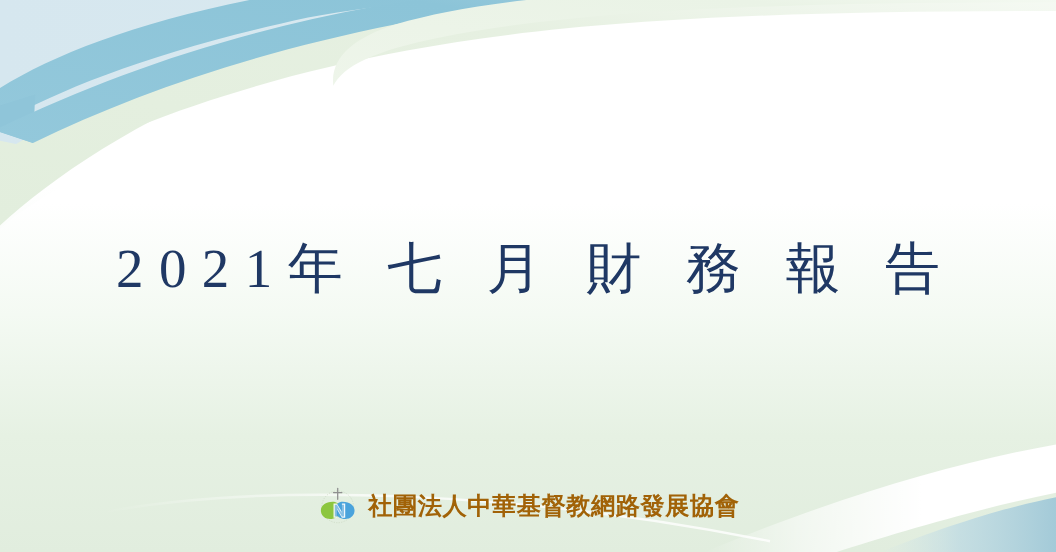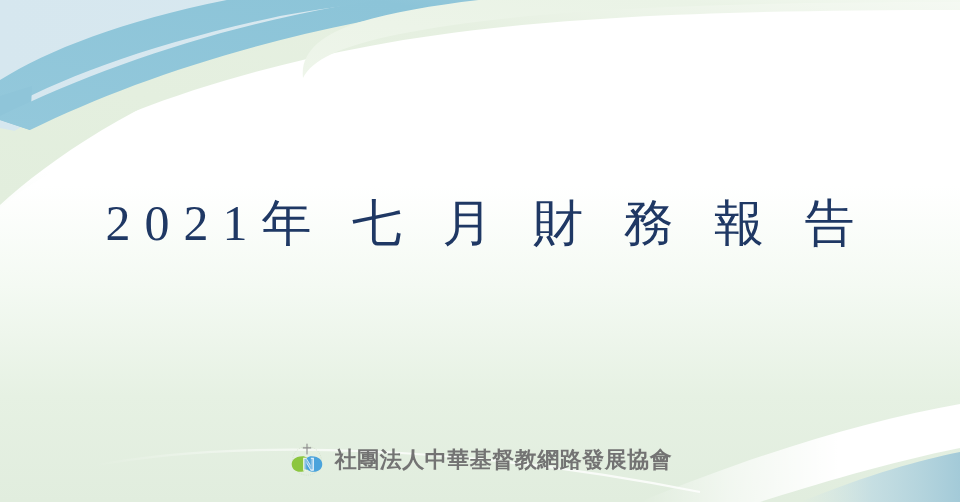--- a/index.html
+++ b/index.html
@@ -22,21 +22,21 @@
     height: 502px;
     display: block;
   }
   #title-layer {
     position: absolute;
     left: 0;
     top: 196px;
     width: 960px;
     height: 96px;
     display: flex;
-    align-items: flex-start;
+    align-items: center;
     justify-content: center;
     z-index: 5;
   }
   #slide-title {
     font-family: "Liberation Serif", "DejaVu Serif", serif;
     font-size: 50px;
     font-weight: 400;
     letter-spacing: 14px;
     text-indent: 14px;
     white-space: nowrap;
@@ -161,16 +161,16 @@
       </g>
 
       <path d="M38,40 C18,40 8,52 10,64 C12,78 26,84 40,80 C52,77 58,66 56,56 C54,46 48,40 38,40 Z" fill="#8cc63f"></path>
 
       <path d="M62,40 C82,40 92,52 90,64 C88,78 74,84 60,80 C48,77 42,66 44,56 C46,46 52,40 62,40 Z" fill="#4aa3dc"></path>
 
       <path d="M40,44 L40,78 L48,78 L48,58 L60,78 L68,78 L68,44 L60,44 L60,64 L48,44 Z" fill="#ffffff" opacity="0.92"></path>
       <path d="M43,47 L43,75 L49,75 L49,56 L60,75 L65,75 L65,47 L59,47 L59,66 L48,47 Z" fill="#2f8fd0" opacity="0.55"></path>
     </svg>
 
-    <div id="footer-text" style="color:#737373;">社團法人中華基督教網路發展協會</div>
+    <div id="footer-text" style="color:#a16207;">社團法人中華基督教網路發展協會</div>
   </div>
 
 </div>
 
 </body></html>

